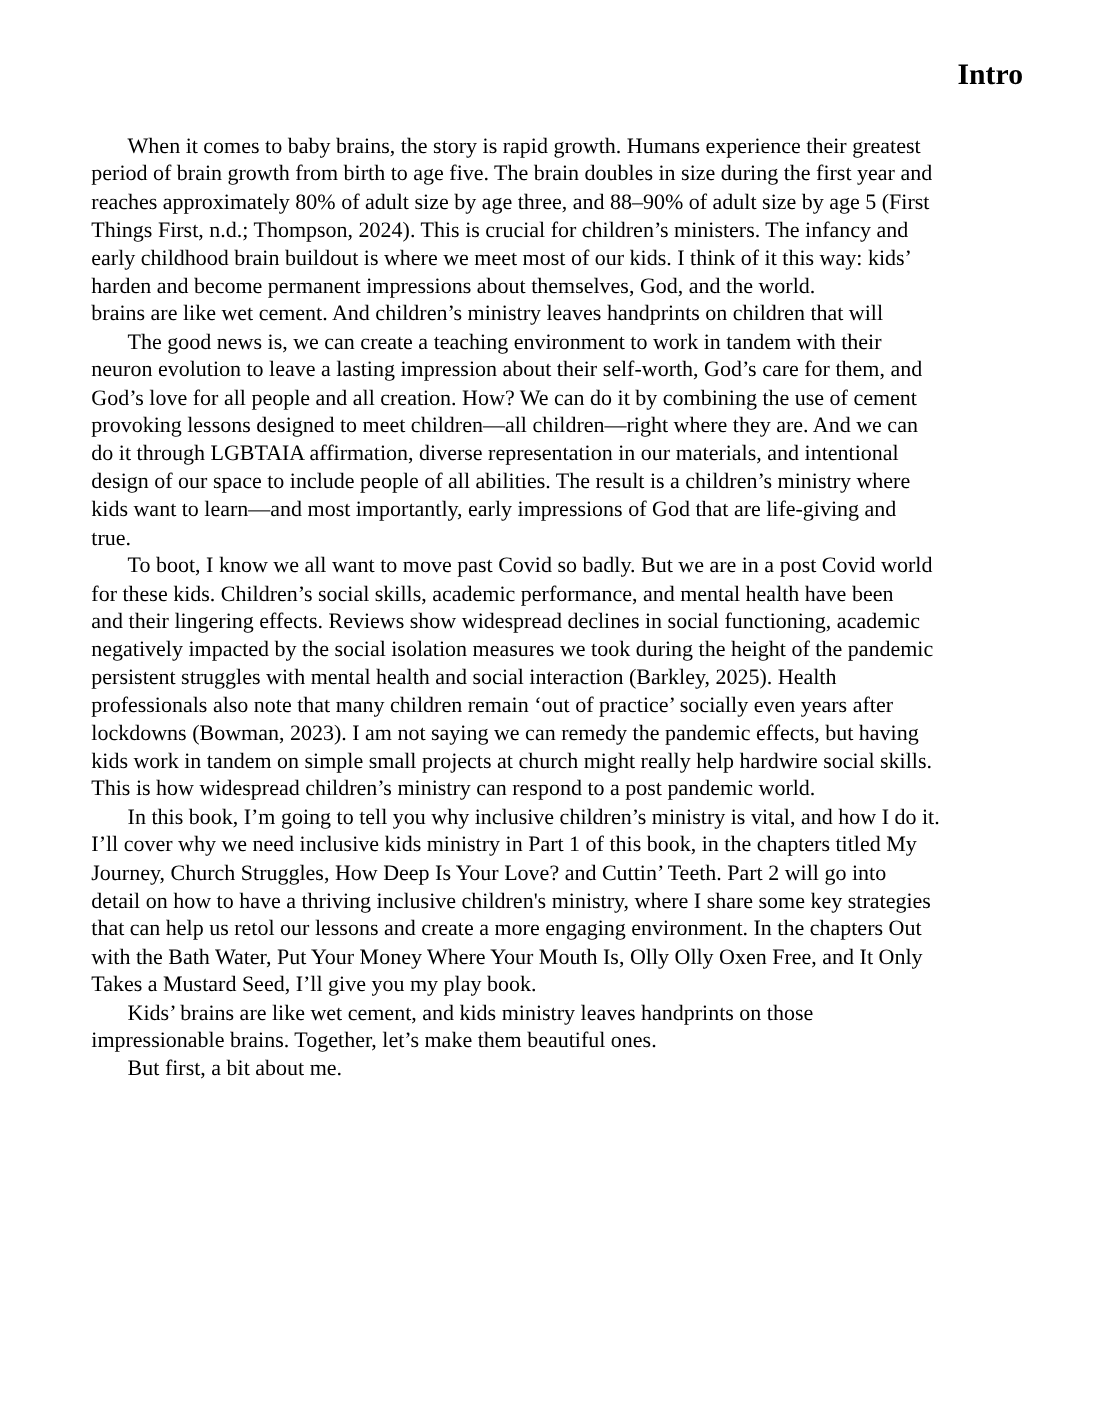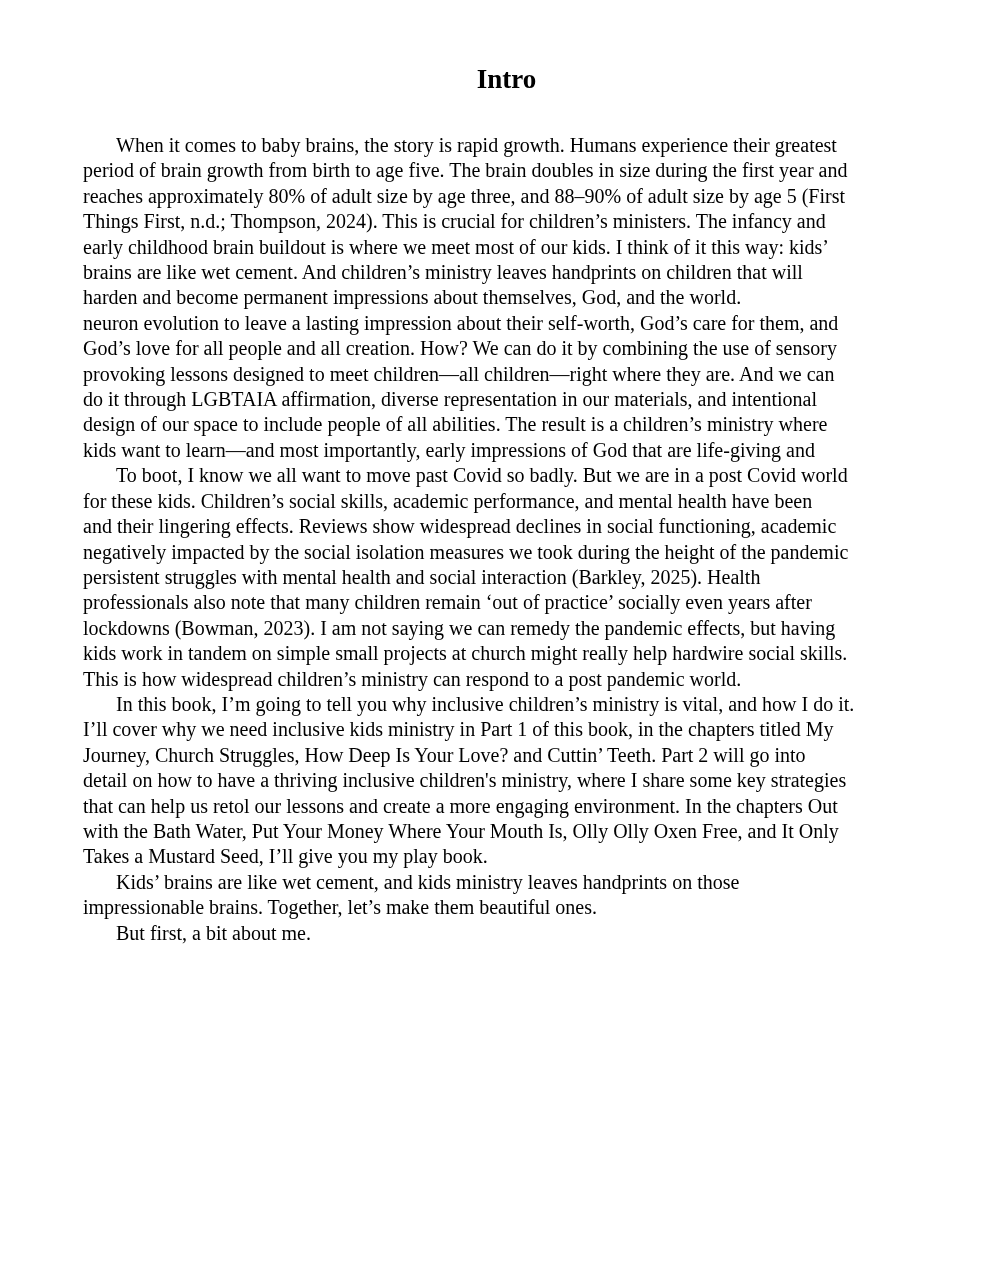--- a/index.html
+++ b/index.html
@@ -14,26 +14,26 @@
   }
   .page {
     box-sizing: border-box;
     width: 1000px;
     height: 1277px;
     padding: 52px 70px 0 83px;
     background: #ffffff;
     color: #000000;
   }
   .doc-title {
-    margin: 12px 0 30px 0;
+    margin: 0 0 30px 0;
     font-family: "Liberation Serif", serif;
     font-weight: 700;
     font-size: 27px;
     line-height: 30px;
-    text-align: center;
+    text-align: right;
     color: #000000;
   }
   .doc-body {
     font-family: Liberation Serif, serif;
     font-size: 20px;
     line-height: 25.4px;
     color: #000000;
     margin-top: 39px;
   }
   .para {
@@ -52,30 +52,32 @@
 
 <div class="page">
   <h1 class="doc-title">Intro</h1>
   <main class="doc-body">
       <div class="para">
         <div class="line first">When it comes to baby brains, the story is rapid growth. Humans experience their greatest</div>
         <div class="line">period of brain growth from birth to age five. The brain doubles in size during the first year and</div>
         <div class="line">reaches approximately 80% of adult size by age three, and 88–90% of adult size by age 5 (First</div>
         <div class="line">Things First, n.d.; Thompson, 2024). This is crucial for children’s ministers. The infancy and</div>
         <div class="line">early childhood brain buildout is where we meet most of our kids. I think of it this way: kids’</div>
+        <div class="line">harden and become permanent impressions about themselves, God, and the world.</div>
         <div class="line">brains are like wet cement. And children’s ministry leaves handprints on children that will</div>
-        <div class="line">harden and become permanent impressions about themselves, God, and the world.</div>
       </div>
       <div class="para">
+        <div class="line first">The good news is, we can create a teaching environment to work in tandem with their</div>
         <div class="line">neuron evolution to leave a lasting impression about their self-worth, God’s care for them, and</div>
-        <div class="line">God’s love for all people and all creation. How? We can do it by combining the use of sensory</div>
+        <div class="line">God’s love for all people and all creation. How? We can do it by combining the use of cement</div>
         <div class="line">provoking lessons designed to meet children—all children—right where they are. And we can</div>
         <div class="line">do it through LGBTAIA affirmation, diverse representation in our materials, and intentional</div>
         <div class="line">design of our space to include people of all abilities. The result is a children’s ministry where</div>
         <div class="line">kids want to learn—and most importantly, early impressions of God that are life-giving and</div>
+        <div class="line">true.</div>
       </div>
       <div class="para">
         <div class="line first">To boot, I know we all want to move past Covid so badly. But we are in a post Covid world</div>
         <div class="line">for these kids. Children’s social skills, academic performance, and mental health have been</div>
         <div class="line">and their lingering effects. Reviews show widespread declines in social functioning, academic</div>
         <div class="line">negatively impacted by the social isolation measures we took during the height of the pandemic</div>
         <div class="line">persistent struggles with mental health and social interaction (Barkley, 2025). Health</div>
         <div class="line">professionals also note that many children remain ‘out of practice’ socially even years after</div>
         <div class="line">lockdowns (Bowman, 2023). I am not saying we can remedy the pandemic effects, but having</div>
         <div class="line">kids work in tandem on simple small projects at church might really help hardwire social skills.</div>

